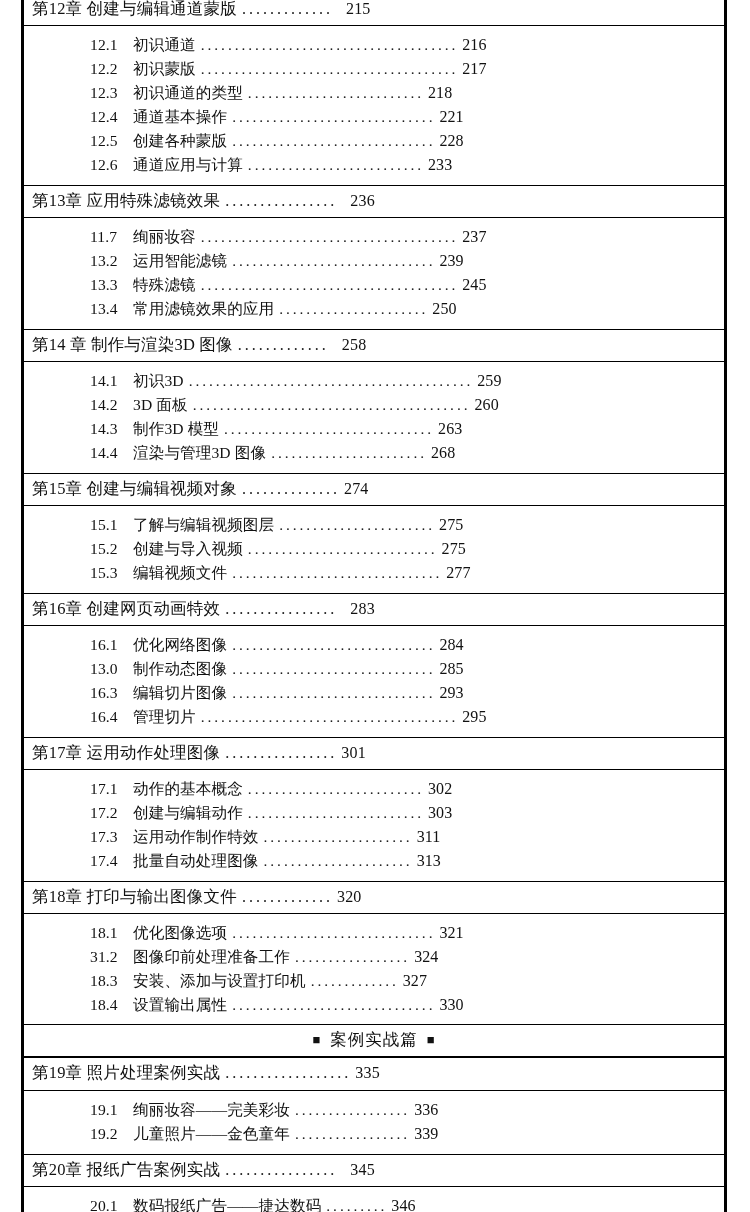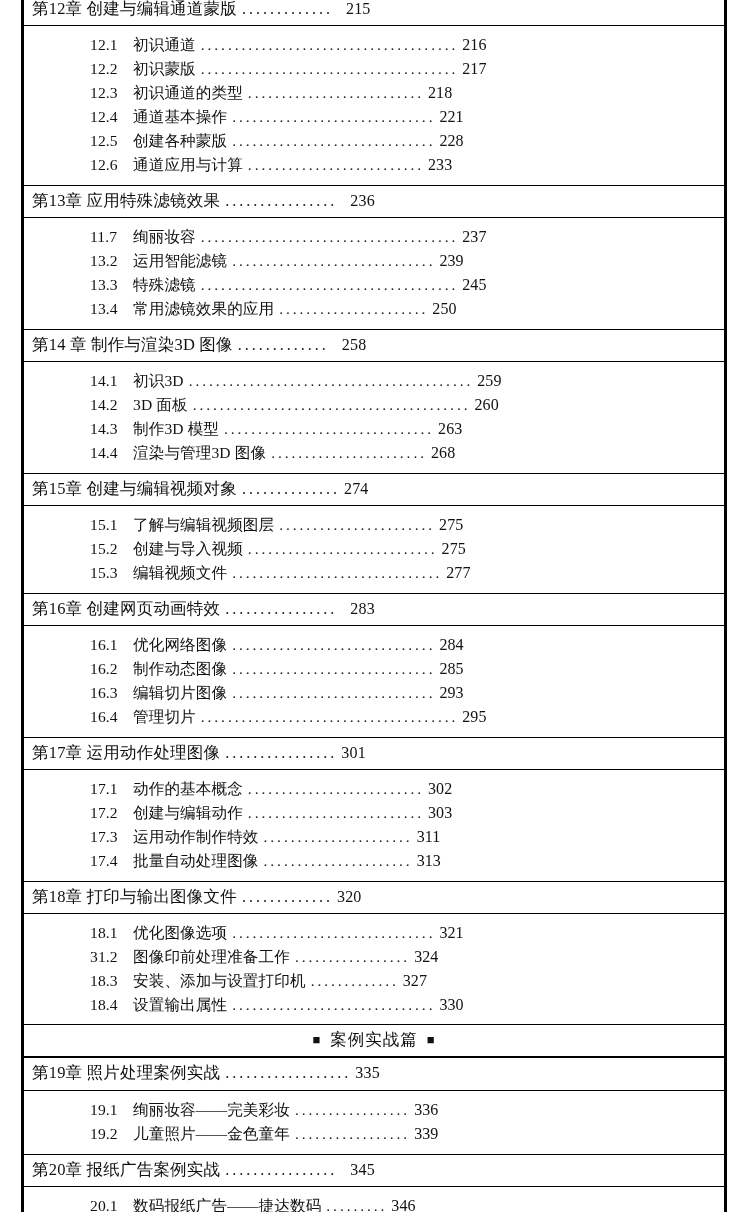--- a/index.html
+++ b/index.html
@@ -280,21 +280,21 @@
         </div>
       </div>
       <div class="row section-block">
         <div class="line section-line">
           <span class="sec-num">16.1</span>
           <span class="sec-title">优化网络图像</span>
           <span class="leader">..............................</span>
           <span class="pageno">284</span>
         </div>
         <div class="line section-line">
-          <span class="sec-num">16.2</span>
+          <span class="sec-num">13.0</span>
           <span class="sec-title">制作动态图像</span>
           <span class="leader">..............................</span>
           <span class="pageno">285</span>
         </div>
         <div class="line section-line">
           <span class="sec-num">16.3</span>
           <span class="sec-title">编辑切片图像</span>
           <span class="leader">..............................</span>
           <span class="pageno">293</span>
         </div>

